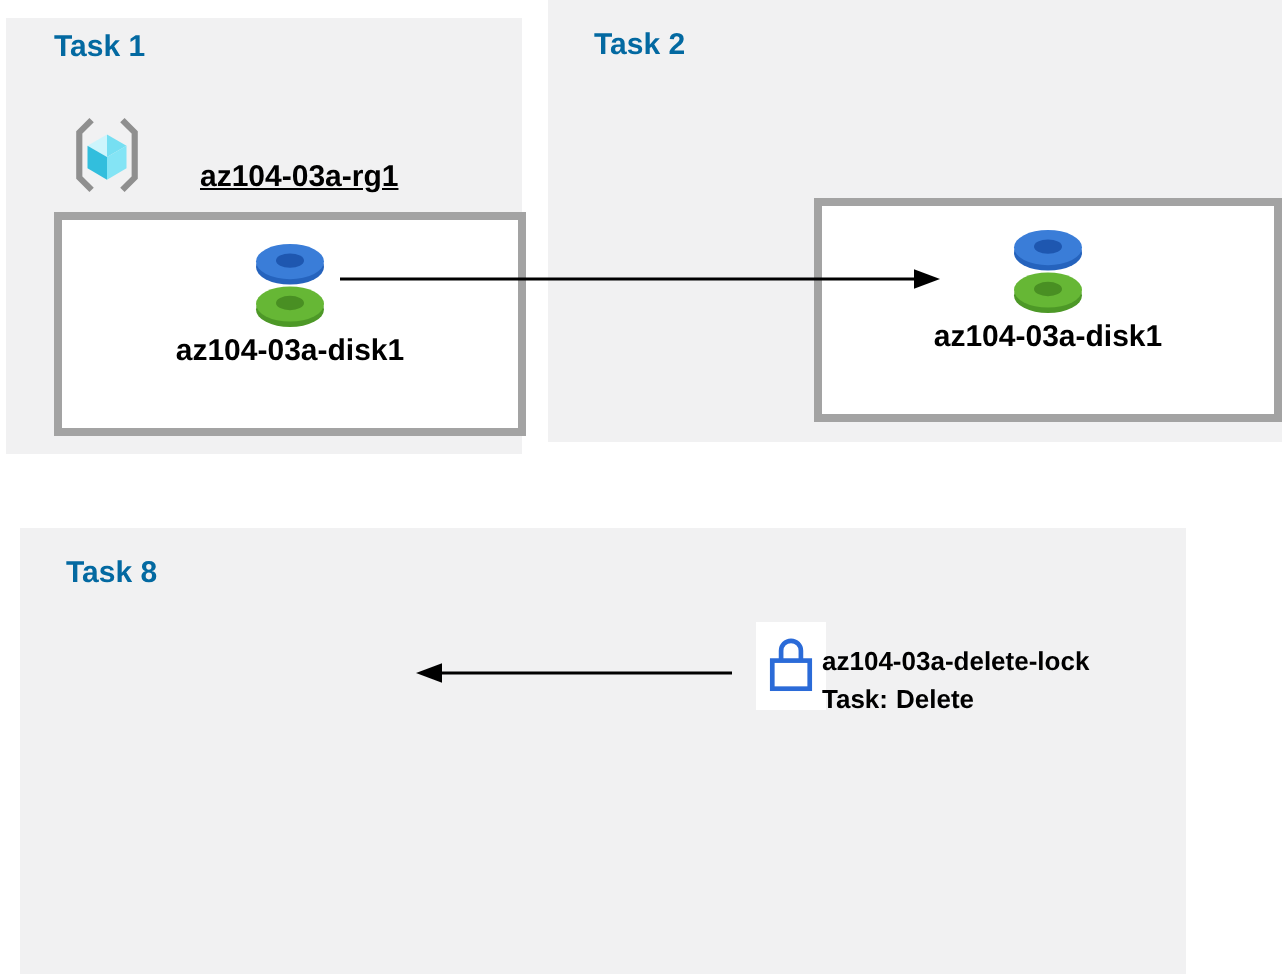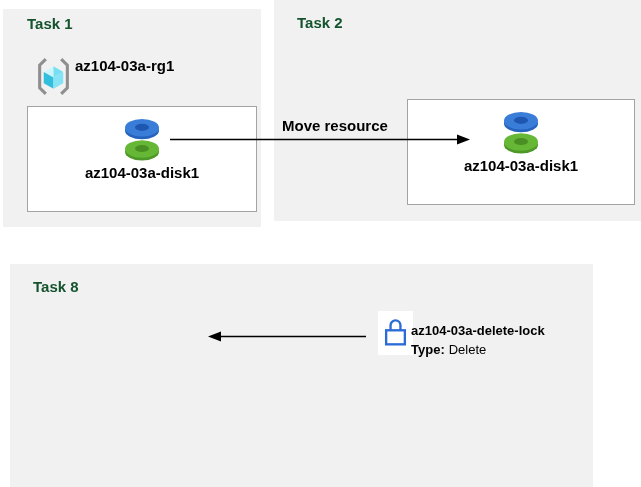--- a/index.html
+++ b/index.html
@@ -5,53 +5,53 @@
   html,body{margin:0;padding:0;background:#ffffff;}
   .canvas{
     position:relative;width:641px;height:487px;background:#ffffff;overflow:hidden;
     font-family:"Liberation Sans",sans-serif;color:#000;
   }
   .panel{position:absolute;background:#f1f1f2;}
   #task1{left:3px;top:9px;width:258px;height:218px;}
   #task2{left:274px;top:0;width:367px;height:221px;}
   #task3{left:10px;top:264px;width:583px;height:223px;}
   .panel-title{
-    position:absolute;font-size:15px;font-weight:700;color:#14532d;white-space:nowrap;
+    position:absolute;font-size:15px;font-weight:700;color:#0369a1;white-space:nowrap;
   }
   #task1 .panel-title{left:24px;top:6px;}
   #task2 .panel-title{left:23px;top:14px;}
   #task3 .panel-title{left:23px;top:14px;}
-  .rg-row{position:absolute;display:flex;align-items:flex-start;gap:3px;height:40px;}
+  .rg-row{position:absolute;display:flex;align-items:flex-end;gap:28px;height:40px;text-decoration:underline;}
   #task1 .rg-row{left:32px;top:48px;}
   #task2 .rg-row{left:132px;top:53px;}
   #task3 .rg-row{left:24px;top:49px;}
   .rg-icon{width:37px;height:39px;flex:0 0 auto;}
   .rg-label{font-size:15px;font-weight:700;white-space:nowrap;}
   .res-box{
-    position:absolute;background:#ffffff;border:1px solid #a3a3a3;
+    position:absolute;background:#ffffff;border:4px solid #a3a3a3;
     display:flex;flex-direction:column;align-items:center;
   }
   #task1 .res-box{left:24px;top:97px;width:228px;height:104px;}
   #task2 .res-box{left:133px;top:99px;width:226px;height:104px;}
   #task3 .res-box{left:16px;top:98px;width:229px;height:102px;}
   .disk-icon{width:38px;height:44px;margin-top:10px;}
   .res-label{font-size:15px;font-weight:700;margin-top:3px;white-space:nowrap;}
   .arrow-overlay{position:absolute;left:0;top:0;width:641px;height:487px;pointer-events:none;}
   .arrow-label{
     position:absolute;left:282px;top:117px;font-size:15px;font-weight:700;white-space:nowrap;
   }
   .lock-box{
     position:absolute;left:368px;top:47px;width:35px;height:44px;background:#ffffff;
     display:flex;align-items:center;justify-content:center;
   }
   .lock-glyph{width:27px;height:34px;}
   .lock-text{position:absolute;left:401px;top:57px;font-size:13px;line-height:19px;white-space:nowrap;}
   .lock-name{font-weight:700;}
   .lock-type-label{font-weight:700;}
-  .lock-type-value{font-weight:400;margin-left:4px;}
+  .lock-type-value{font-weight:700;margin-left:4px;}
 </style>
 </head>
 <body>
 
 <div class="canvas">
 
   <div class="panel" id="task1">
     <div class="panel-title">Task 1</div>
     <div class="rg-row">
       <svg class="rg-icon" viewBox="0 0 36 38">
@@ -96,30 +96,29 @@
     <div class="panel-title">Task 8</div>
 
     <div class="lock-box">
       <svg class="lock-glyph" viewBox="0 0 30 36">
         <path d="M9.5 15 V9.5 a5.5 5.5 0 0 1 11 0 V15" fill="none" stroke-width="2.6" stroke="#2b6bd8"></path>
         <rect x="4.6" y="15" width="20.8" height="15.6" fill="#ffffff" stroke-width="2.6" stroke="#2b6bd8"></rect>
       </svg>
     </div>
     <div class="lock-text">
       <div class="lock-name">az104-03a-delete-lock</div>
-      <div><span class="lock-type-label">Type:</span><span class="lock-type-value">Delete</span></div>
+      <div><span class="lock-type-label">Task:</span><span class="lock-type-value">Delete</span></div>
     </div>
   </div>
 
   <svg class="arrow-overlay" viewBox="0 0 641 487">
     <g>
       <line x1="170" y1="139.5" x2="458" y2="139.5" stroke-width="1.6" stroke="#000000"></line>
       <polygon points="470,139.5 457,134.6 457,144.4" fill="#000000"></polygon>
     </g>
     <g>
       <line x1="366" y1="336.5" x2="220" y2="336.5" stroke-width="1.6" stroke="#000000"></line>
       <polygon points="208,336.5 221,331.6 221,341.4" fill="#000000"></polygon>
     </g>
   </svg>
 
-  <div class="arrow-label">Move resource</div>
 
 </div>
 
 </body></html>

